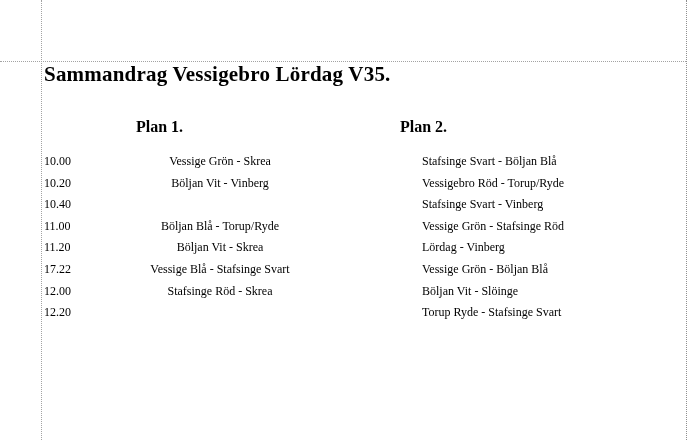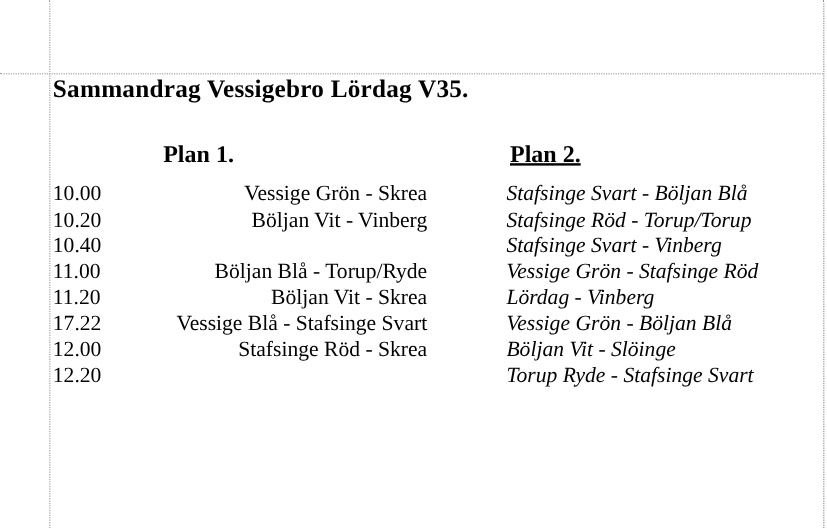--- a/index.html
+++ b/index.html
@@ -51,53 +51,52 @@
     left: 44px;
     top: 62px;
     font-size: 21px;
     font-weight: bold;
     white-space: nowrap;
     letter-spacing: 0.2px;
   }
   .col-header {
     position: absolute;
     top: 118px;
-    font-size: 20px;
+    font-size: 16px;
     font-weight: bold;
     white-space: nowrap;
   }
   .col-header.plan1 { left: 136px; }
-  .col-header.plan2 { left: 425px; text-decoration: underline; }
+  .col-header.plan2 { left: 400px; }
   .rows {
     position: absolute;
     left: 0;
     top: 151px;
     width: 689px;
   }
   .row {
     position: relative;
     height: 21.6px;
     line-height: 21.6px;
-    font-size: 18px;
+    font-size: 12px;
     white-space: nowrap;
   }
   .row .time {
     position: absolute;
     left: 44px;
   }
   .row .p1 {
     position: absolute;
     left: 84px;
     width: 272px;
-    text-align: right;
+    text-align: center;
   }
   .row .p2 {
     position: absolute;
     left: 422px;
-    font-style: italic;
   }
 </style>
 </head>
 <body>
 
 <div class="page">
 
   <div class="vline-left"></div>
   <div class="vline-right"></div>
   <div class="hline-top"></div>
@@ -111,21 +110,21 @@
   <div class="rows">
   <div class="row">
     <span class="time">10.00</span>
     <span class="p1">Vessige Grön - Skrea</span>
     <span class="p2">Stafsinge Svart - Böljan Blå</span>
   </div>
 
   <div class="row">
     <span class="time">10.20</span>
     <span class="p1">Böljan Vit - Vinberg</span>
-    <span class="p2">Stafsinge Röd - Torup/Torup</span>
+    <span class="p2">Vessigebro Röd - Torup/Ryde</span>
   </div>
 
   <div class="row">
     <span class="time">10.40</span>
     <span class="p2">Stafsinge Svart - Vinberg</span>
   </div>
 
   <div class="row">
     <span class="time">11.00</span>
     <span class="p1">Böljan Blå - Torup/Ryde</span>

